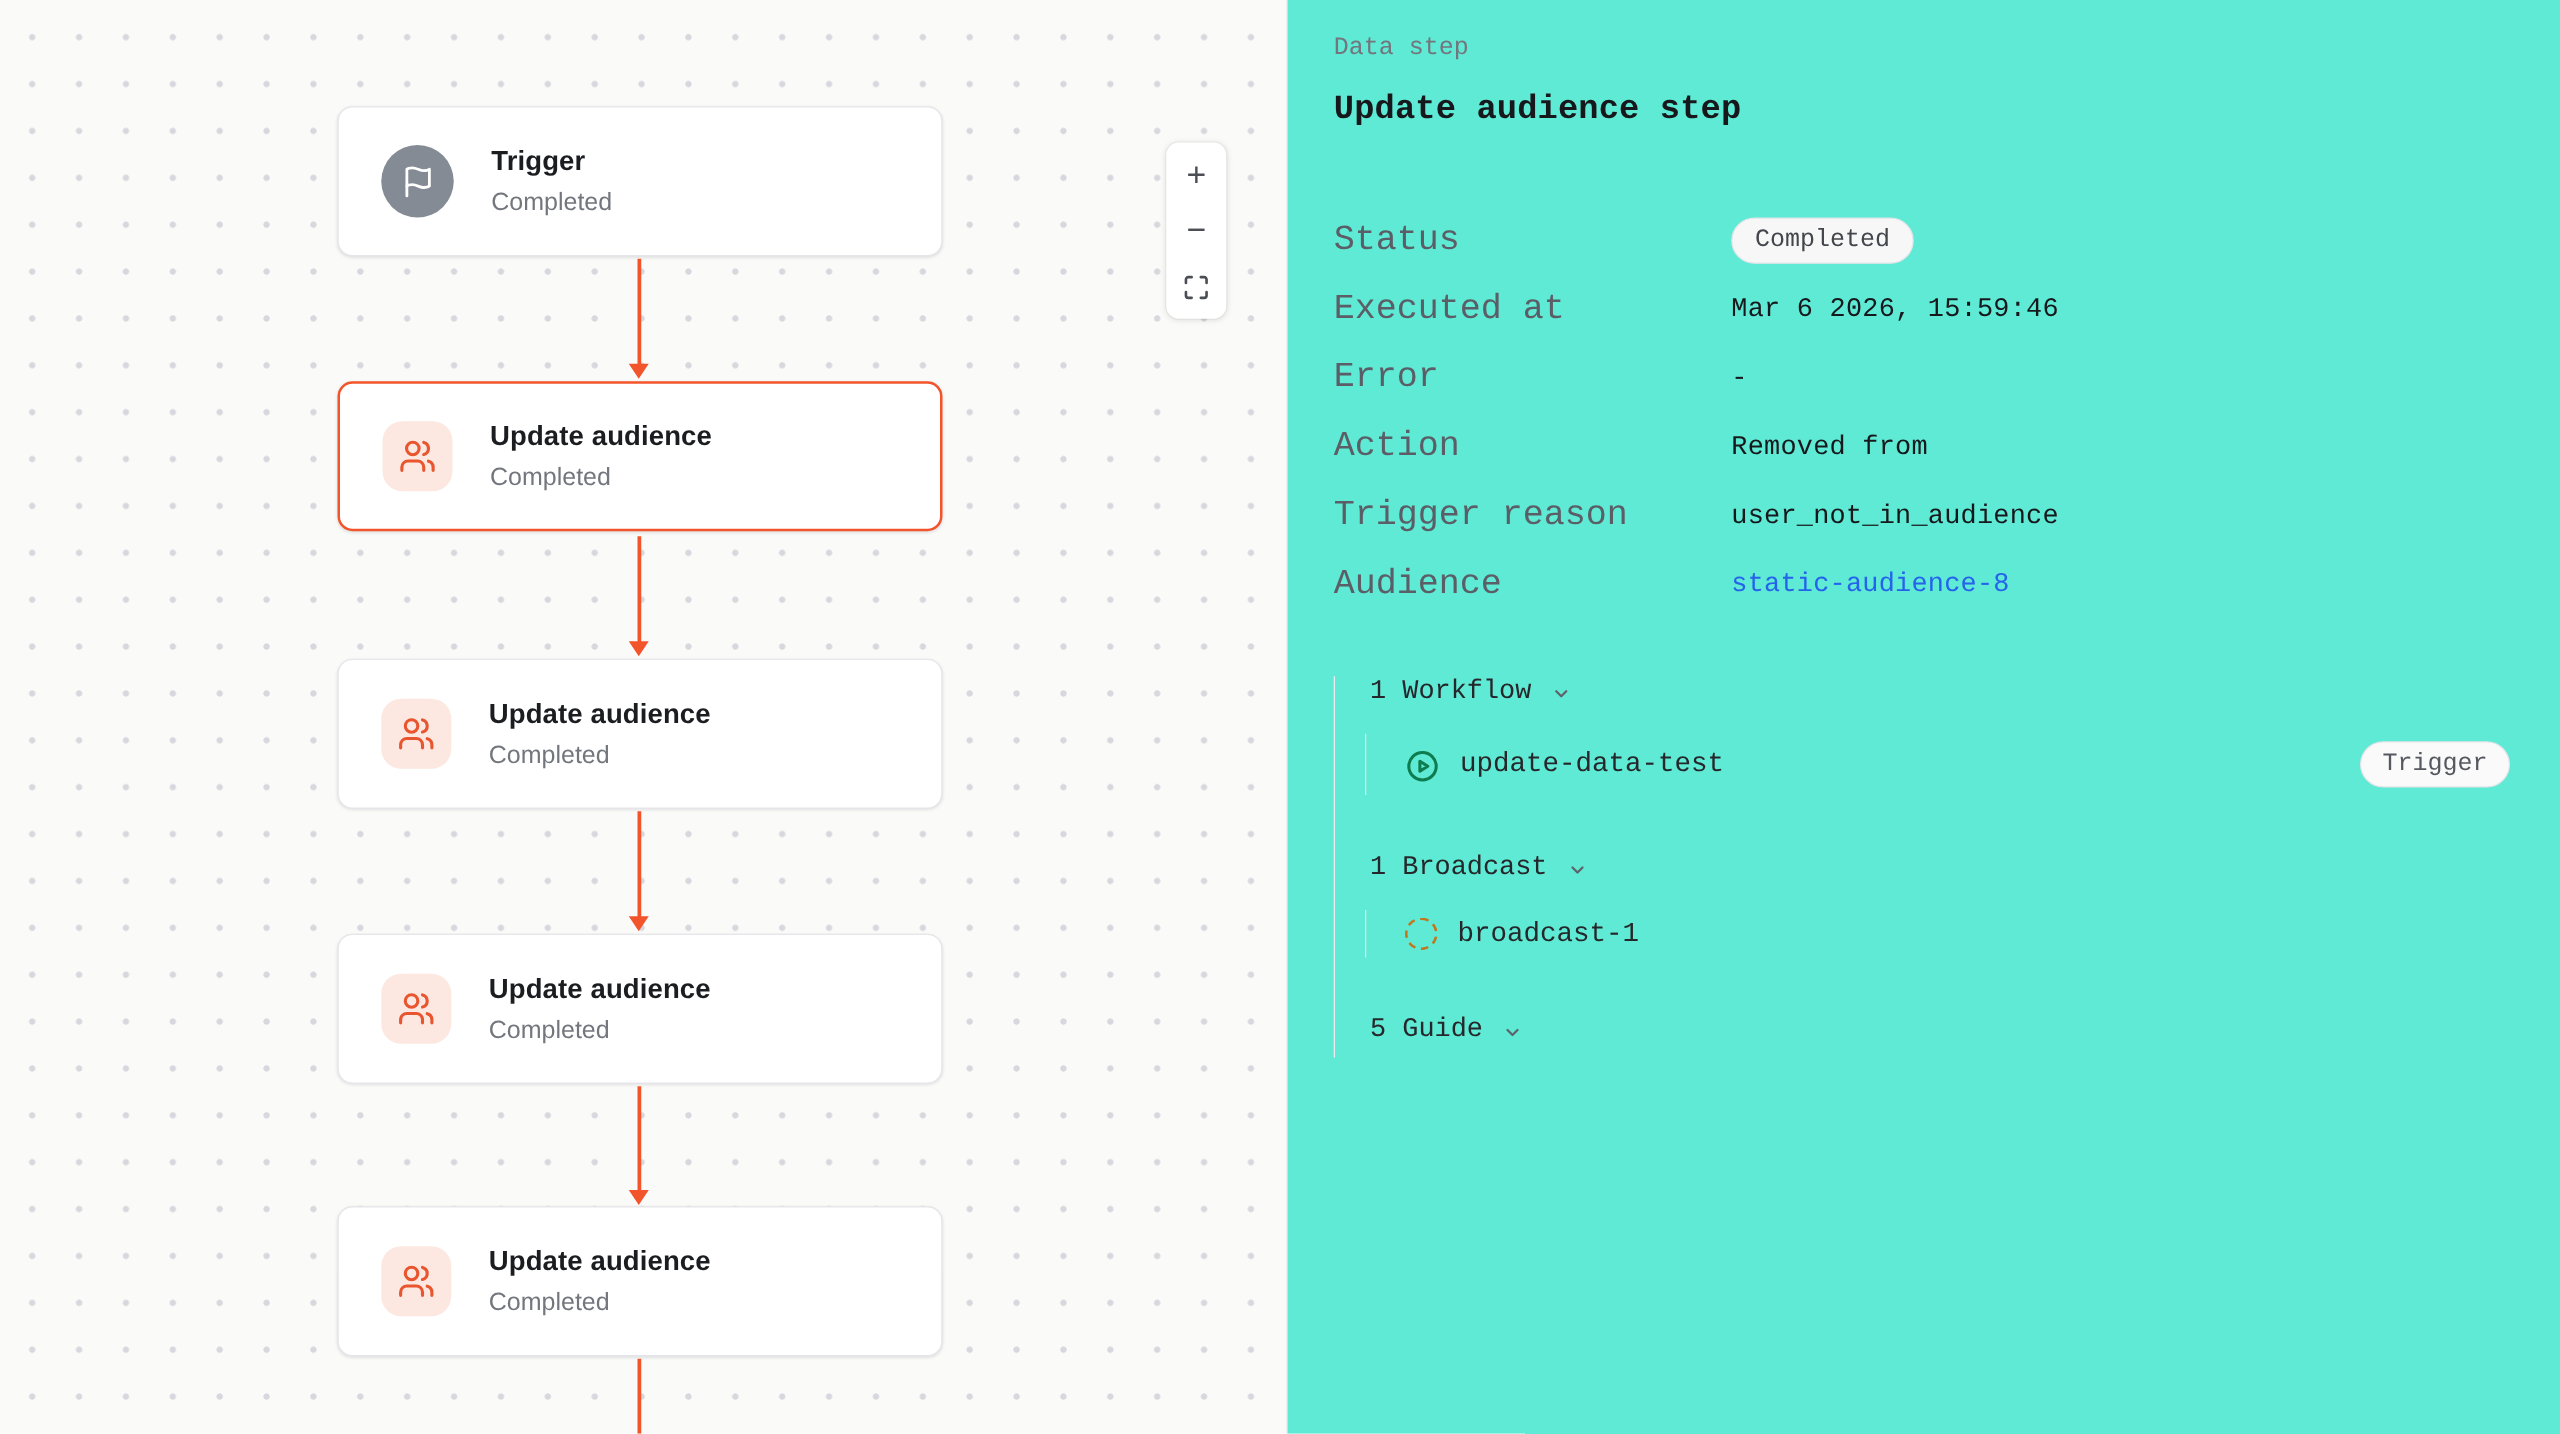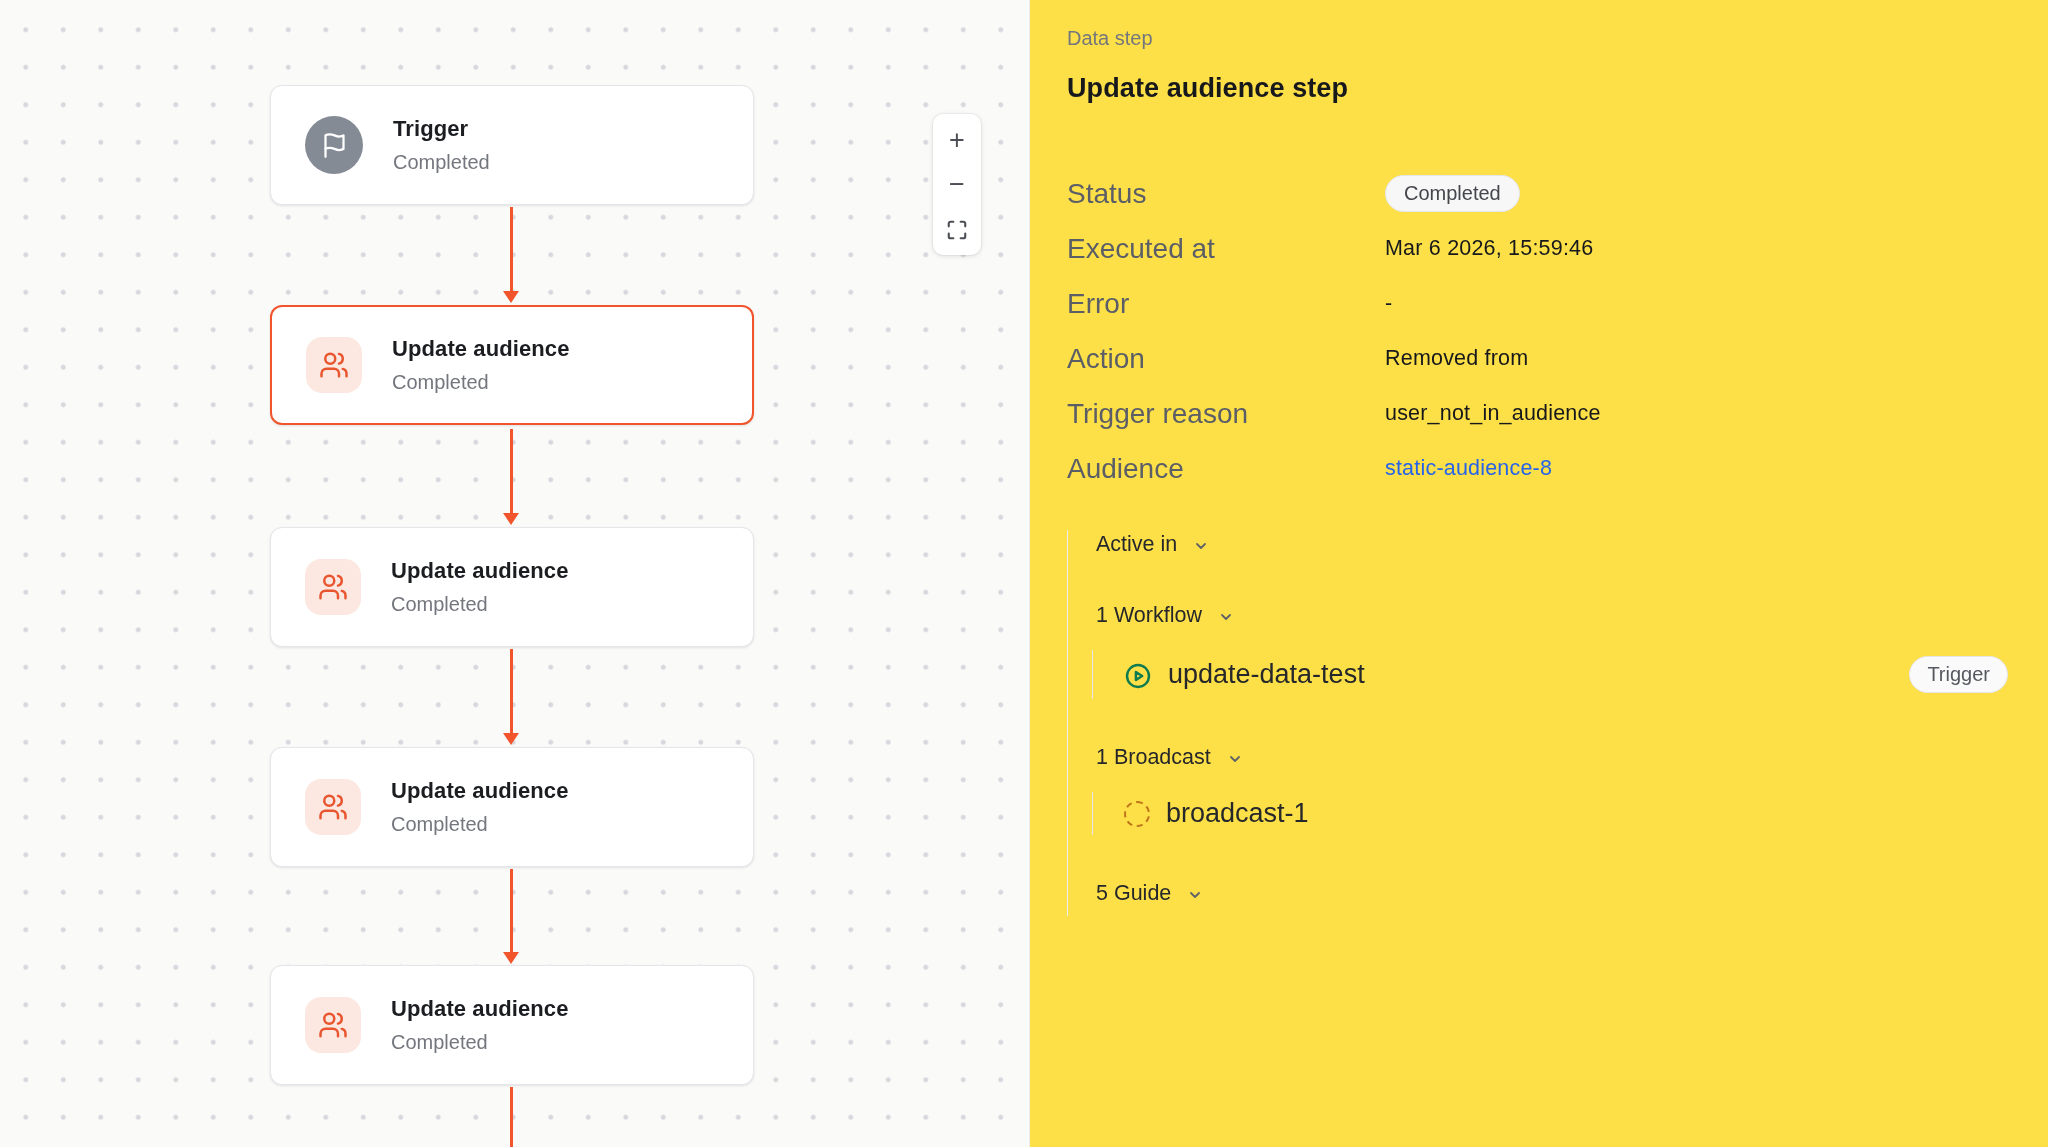--- a/index.html
+++ b/index.html
@@ -43,21 +43,21 @@
   .zoom-controls {
     position:absolute; left:933px; top:114px; width:48px; height:141px;
     background:#ffffff; border-radius:10px;
     box-shadow:0 1px 5px rgba(0,0,0,.12), 0 0 0 1px rgba(0,0,0,.03);
     display:flex; flex-direction:column; align-items:stretch; padding:4px 0;
   }
   .zoom-btn { flex:1; display:flex; align-items:center; justify-content:center;
     color:#4b4e55; font-size:27px; font-weight:400; cursor:pointer; background:none; border:none; }
 
   
-  .panel { flex:1; background:#fde047; padding:27px 40px 0 37px; position:relative; }
+  .panel { flex:1; background:#5eead4; padding:27px 40px 0 37px; position:relative;font-family:Liberation Mono, monospace; }
   .eyebrow { font-size:20px; color:#73767d; }
   .panel-title { font-size:27px; font-weight:700; color:#17181c; margin-top:23px; letter-spacing:.1px; }
 
   .fields { margin-top:62px; display:grid; grid-template-columns:318px 1fr; grid-auto-rows:55px; align-items:center; }
   .field-label { font-size:28px; color:#5b5e66; }
   .field-value { font-size:21.5px; font-weight:500; color:#17181c; letter-spacing:.2px; }
   .field-value.link { color:#2563eb; font-weight:500; cursor:pointer; }
   .badge {
     display:inline-block; padding:6px 18px; border-radius:999px;
     background:#f7f7f8; border:1px solid #e5e5ea; color:#44464c;
@@ -68,21 +68,21 @@
   .section-header, .group-header {
     display:flex; align-items:center; gap:16px; margin-left:28px; cursor:pointer;
     font-size:21.5px; font-weight:500; color:#26272b;
   }
   .section-header { padding-top:2px; }
   .group-header { margin-top:46px; }
   .chev { display:inline-flex; margin-top:3px; }
 
   .items-wrap { margin-left:24px; margin-top:22px; border-left:1px solid #e5e5ea; padding:6px 0 6px 31px; }
   .item-row { display:flex; align-items:center; gap:16px; position:relative; cursor:pointer; }
-  .item-name { font-size:27px; color:#26272b;text-align:center; }
+  .item-name { font-size:22px; color:#26272b;text-align:center; }
   .dashed-circle { width:26px; height:26px; border-radius:50%; border:2.4px dashed #c1761c; flex:0 0 26px; }
   .item-badge {
     margin-left:auto; padding:6px 17px; border-radius:999px;
     background:#fafafa; border:1px solid #e5e5ea; color:#55585f; font-size:20px;
   }
 </style>
 </head>
 <body>
 
 <div class="app">
@@ -215,28 +215,20 @@
 
       <div class="field-label">Trigger reason</div>
       <div class="field-value">user_not_in_audience</div>
 
       <div class="field-label">Audience</div>
       <div class="field-value link">static-audience-8</div>
     </div>
 
     <div class="active-section">
 
-      <div class="section-header">
-        <span>Active in</span>
-        <span class="chev">
-          <svg width="16" height="16" viewBox="0 0 16 16" fill="none" stroke="#5f6268" stroke-width="1.8" stroke-linecap="round" stroke-linejoin="round">
-              <polyline points="4,6 8,10 12,6"></polyline>
-            </svg>
-        </span>
-      </div>
 
       <div class="group-header">
         <span>1 Workflow</span>
         <span class="chev">
           <svg width="16" height="16" viewBox="0 0 16 16" fill="none" stroke="#5f6268" stroke-width="1.8" stroke-linecap="round" stroke-linejoin="round">
               <polyline points="4,6 8,10 12,6"></polyline>
             </svg>
         </span>
       </div>
       <div class="items-wrap">

